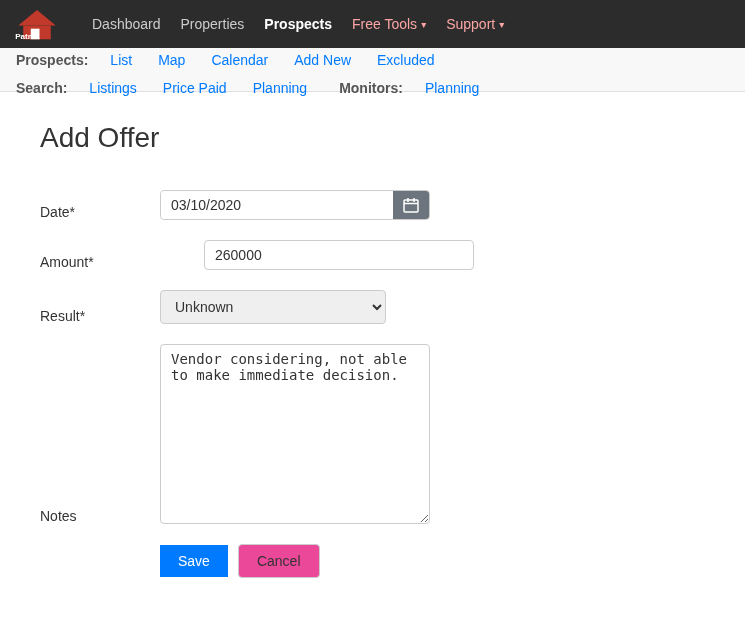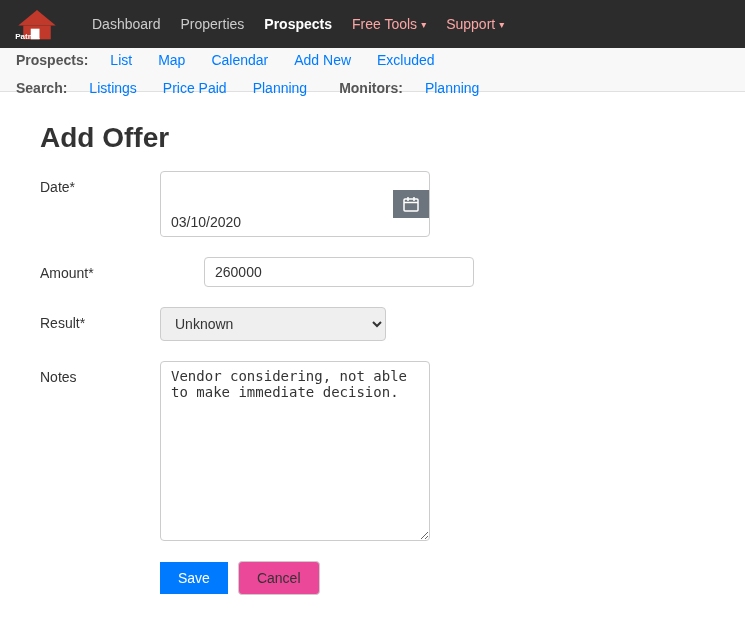--- a/index.html
+++ b/index.html
@@ -82,29 +82,29 @@
       color: #ccc;
       margin: 0 8px;
     }
 
     
     .main-content {
       padding: 30px 40px;
     }
     .page-title {
       font-size: 28px;
-      font-weight: bold;
-      margin-bottom: 17px;
+      font-weight: normal;
+      margin-bottom: 36px;
       color: #333;
     }
 
     
     .form-group {
       display: flex;
-      align-items: flex-start;
+      align-items: flex-end;
       margin-bottom: 20px;
     }
     .form-label {
       width: 120px;
       padding-top: 8px;
       font-size: 14px;
       color: #333;
       flex-shrink: 0;
     }
     .form-control {
@@ -123,21 +123,20 @@
       overflow: hidden;
       width: 270px;
     }
     .date-input {
       border: none;
       padding: 6px 10px;
       font-size: 14px;
       color: #333;
       outline: none;
       flex: 1;
-      margin-top: 36px;
     }
     .calendar-btn {
       background: #6c757d;
       border: none;
       padding: 6px 10px;
       cursor: pointer;
       display: flex;
       align-items: center;
       justify-content: center;
       color: #fff;

